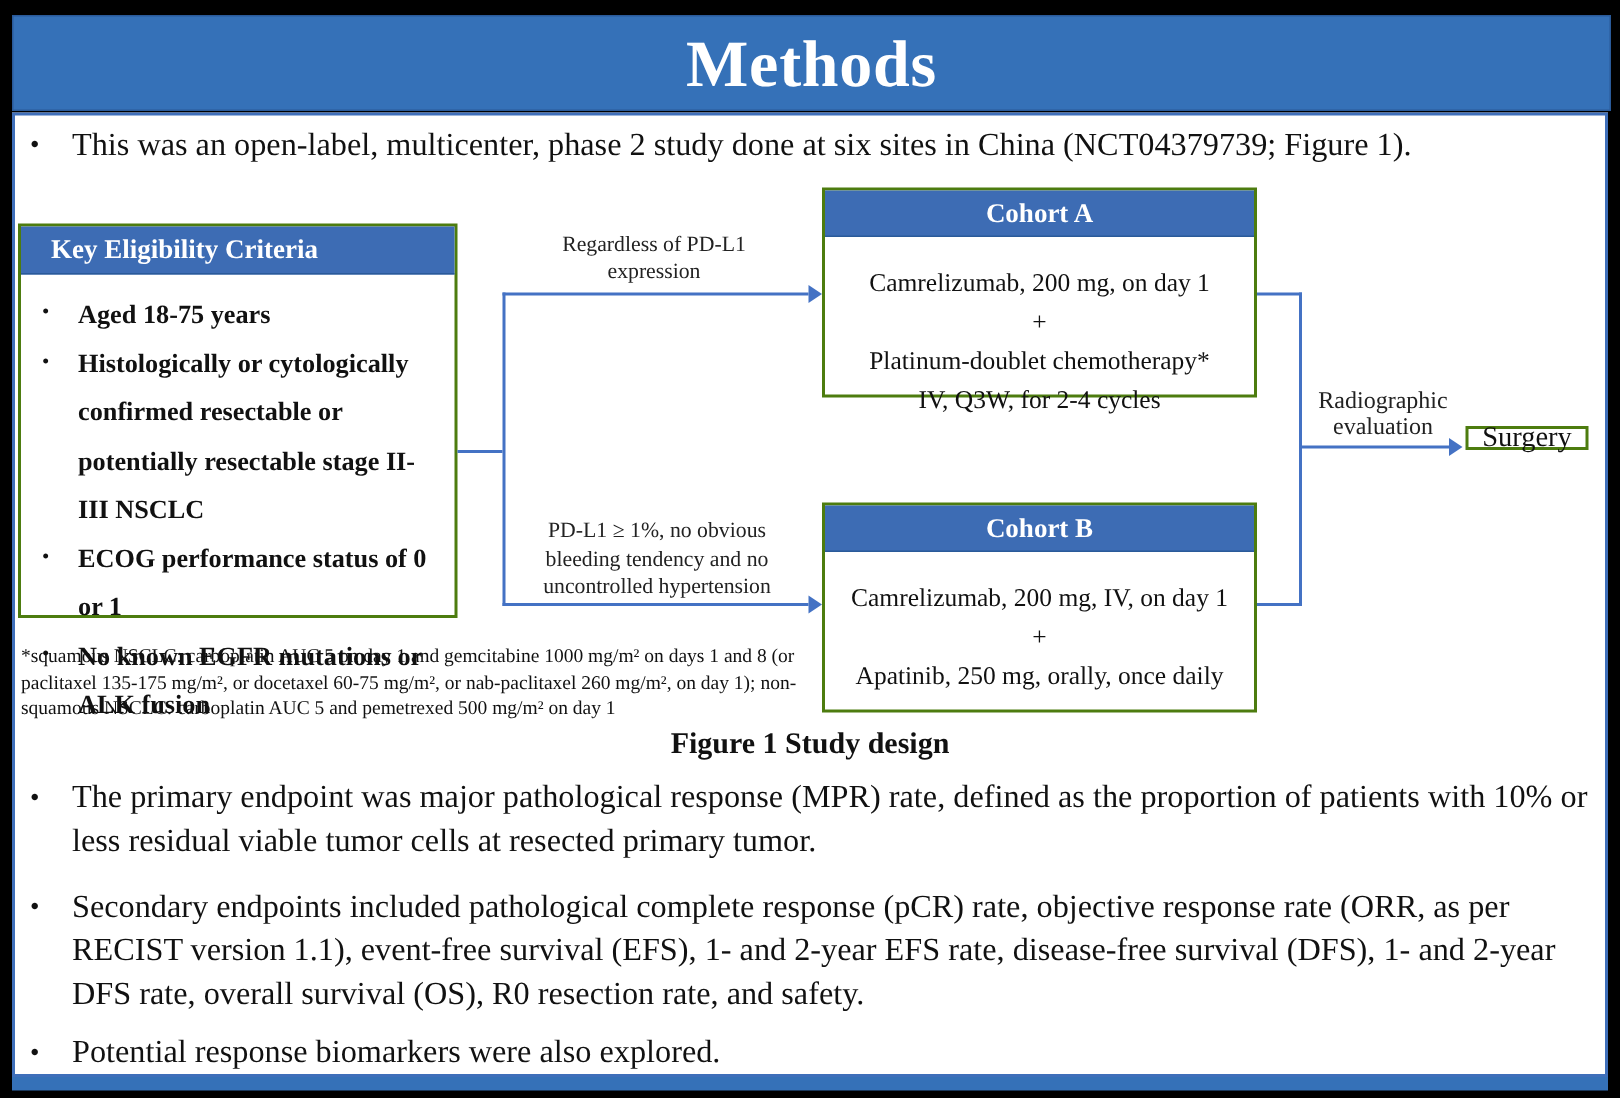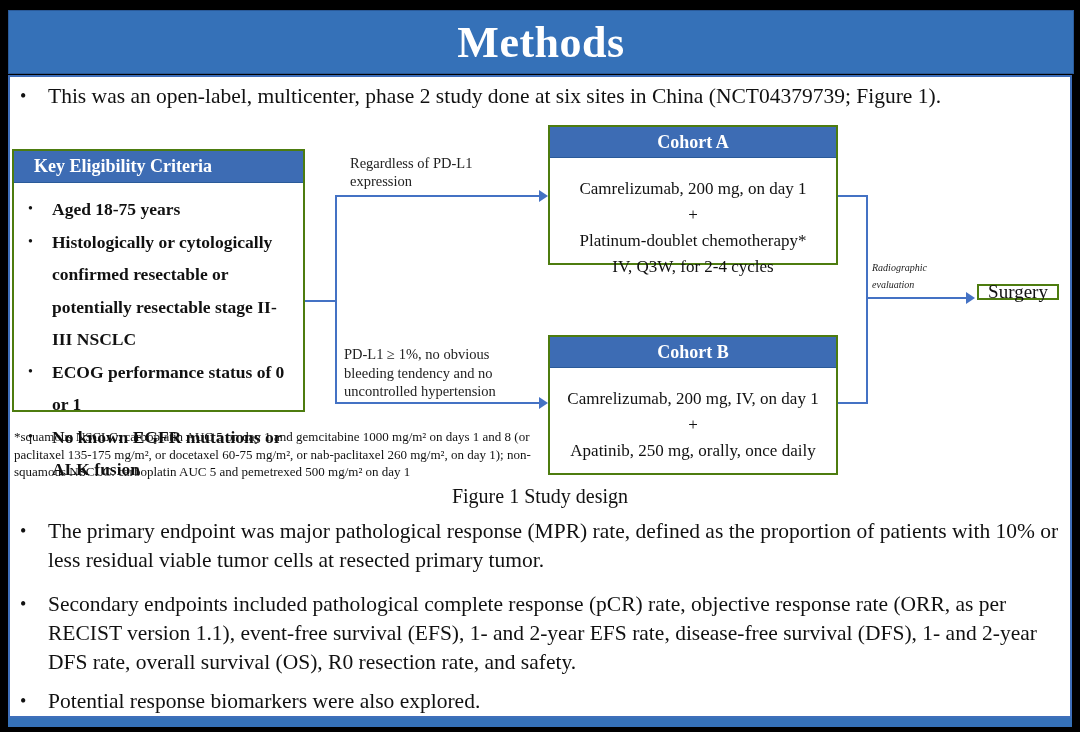--- a/index.html
+++ b/index.html
@@ -42,41 +42,41 @@
   .elig-list{padding:10px 6px 0 8px;}
   .elig-item{display:flex;font-size:17.5px;line-height:32.5px;}
   .elig-item .marker{width:24px;flex:0 0 24px;font-size:14px;padding-left:6px;}
   .elig-item .itext{flex:1;font-weight:bold;}
   .cohort-box{left:548px;top:125px;width:290px;height:140px;text-align:center;}
   #cohort-b-box{top:335px;}
   .cohort-body{font-size:17px;line-height:26px;padding-top:18px;}
   #surgery-box{left:977px;top:284px;width:82px;height:16px;
     display:flex;align-items:center;justify-content:center;font-size:19px;}
   
-  .flow-label{position:absolute;text-align:left;white-space:pre-line;color:#222;}
+  .flow-label{position:absolute;text-align:center;white-space:pre-line;color:#222;}
   #label-regardless{left:350px;top:154px;width:172px;font-size:14.5px;line-height:18px;}
   #label-pdl1{left:344px;top:345px;width:188px;font-size:14.5px;line-height:18.5px;}
-  #label-radiographic{left:872px;top:259px;width:100px;font-size:10px;line-height:17px;font-style:italic;}
+  #label-radiographic{left:872px;top:259px;width:100px;font-size:16px;line-height:17px;}
   
   .hline,.vline{position:absolute;background:#4472c4;}
   .hline{height:2px;}
   .vline{width:2px;}
   .arrow-right{
     position:absolute;width:0;height:0;
     border-top:6px solid transparent;border-bottom:6px solid transparent;
     border-left:9px solid #4472c4;
   }
   
   #figure-footnote{
     position:absolute;left:14px;top:428px;width:530px;
     font-size:13px;line-height:17.5px;
   }
   #figure-caption{
     position:absolute;left:0;top:485px;width:1080px;text-align:center;
-    font-weight:normal;font-size:20px;
+    font-weight:bold;font-size:20px;
   }
 </style>
 </head>
 <body>
 
 <div class="slide">
 
   <div class="title-bar">
     <h1>Methods</h1>
   </div>

